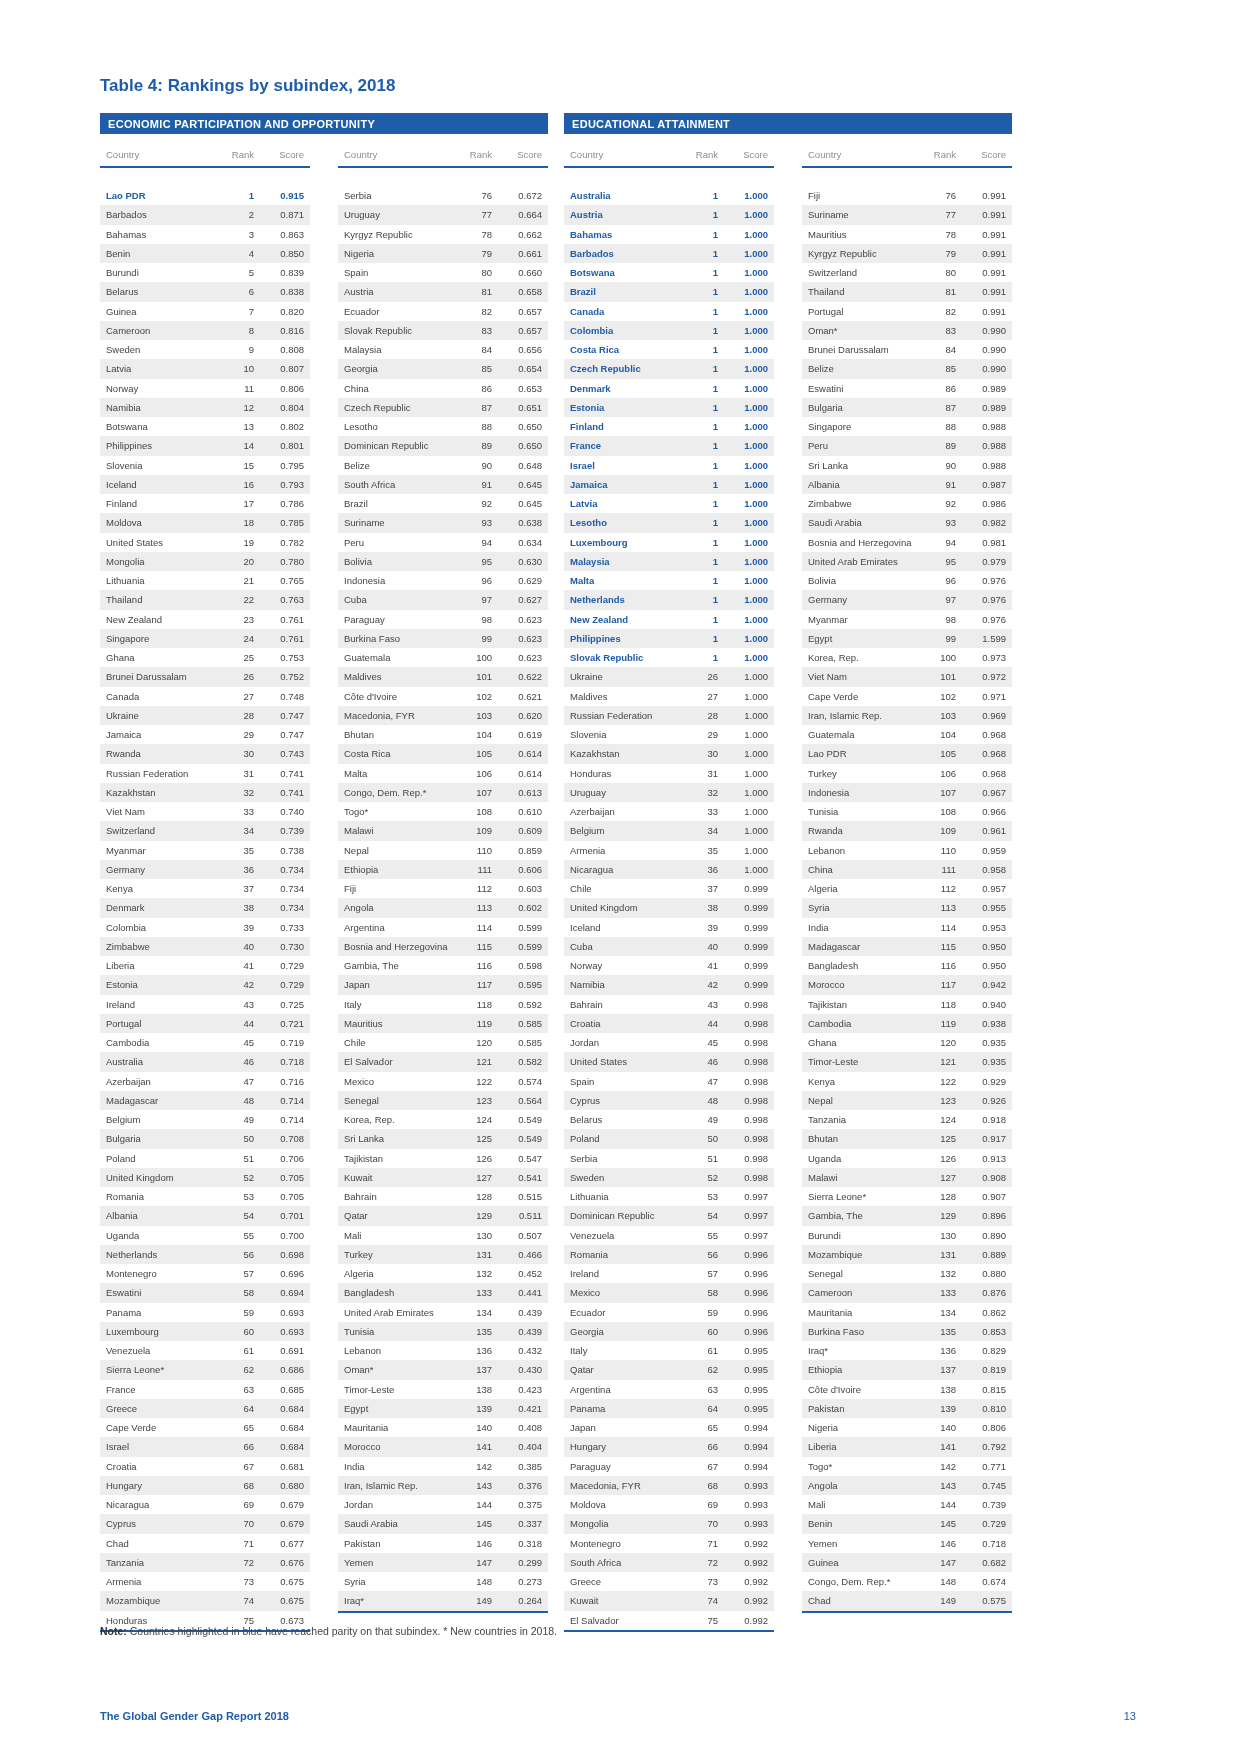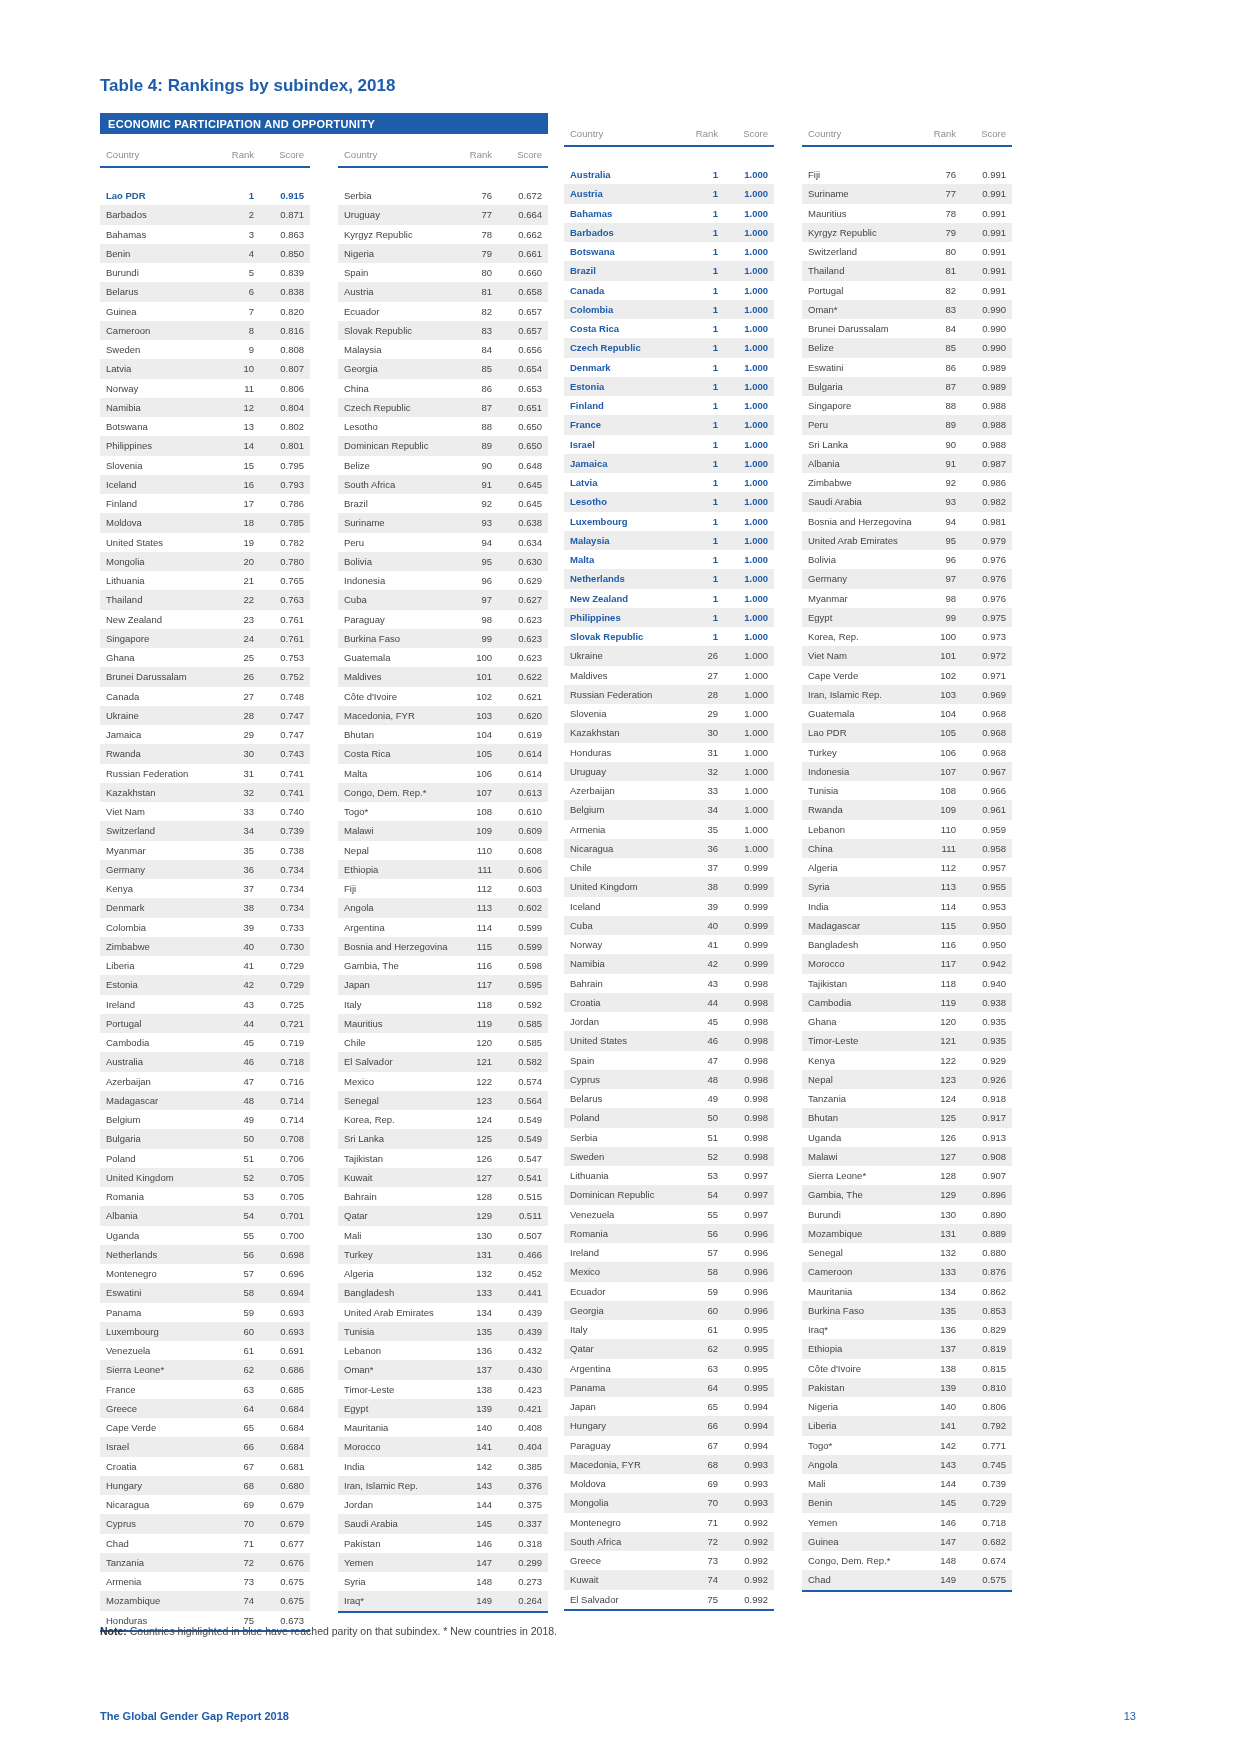--- a/index.html
+++ b/index.html
@@ -599,21 +599,21 @@
                 <span class="c score">0.610</span>
               </div>
               <div class="row alt">
                 <span class="c country">Malawi</span>
                 <span class="c rank">109</span>
                 <span class="c score">0.609</span>
               </div>
               <div class="row">
                 <span class="c country">Nepal</span>
                 <span class="c rank">110</span>
-                <span class="c score">0.608</span>
+                <span class="c score">0.859</span>
               </div>
               <div class="row alt">
                 <span class="c country">Ethiopia</span>
                 <span class="c rank">111</span>
                 <span class="c score">0.606</span>
               </div>
               <div class="row">
                 <span class="c country">Fiji</span>
                 <span class="c rank">112</span>
                 <span class="c score">0.603</span>
@@ -802,20 +802,23 @@
                 <span class="c country">Iraq*</span>
                 <span class="c rank">149</span>
                 <span class="c score">0.264</span>
               </div>
             </div>
         </div>
       </div>
     </div>
 
     <div class="section">
+      <div class="section-bar">
+        <span class="section-title">EDUCATIONAL ATTAINMENT</span>
+      </div>
       <div class="cols">
         <div class="subcol">
           <div class="head">
               <span class="c country">Country</span>
               <span class="c rank">Rank</span>
               <span class="c score">Score</span>
             </div>
           <div class="rows">
               <div class="row parity">
                 <span class="c country">Australia</span>
@@ -1312,21 +1315,21 @@
                 <span class="c score">0.976</span>
               </div>
               <div class="row">
                 <span class="c country">Myanmar</span>
                 <span class="c rank">98</span>
                 <span class="c score">0.976</span>
               </div>
               <div class="row alt">
                 <span class="c country">Egypt</span>
                 <span class="c rank">99</span>
-                <span class="c score">0.975</span>
+                <span class="c score">1.599</span>
               </div>
               <div class="row">
                 <span class="c country">Korea, Rep.</span>
                 <span class="c rank">100</span>
                 <span class="c score">0.973</span>
               </div>
               <div class="row alt">
                 <span class="c country">Viet Nam</span>
                 <span class="c rank">101</span>
                 <span class="c score">0.972</span>

